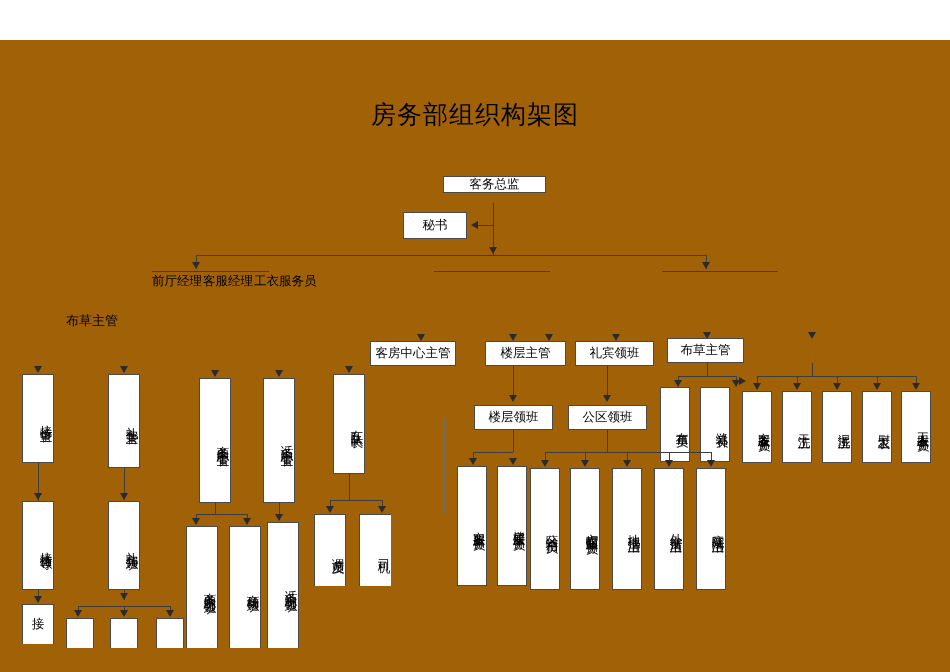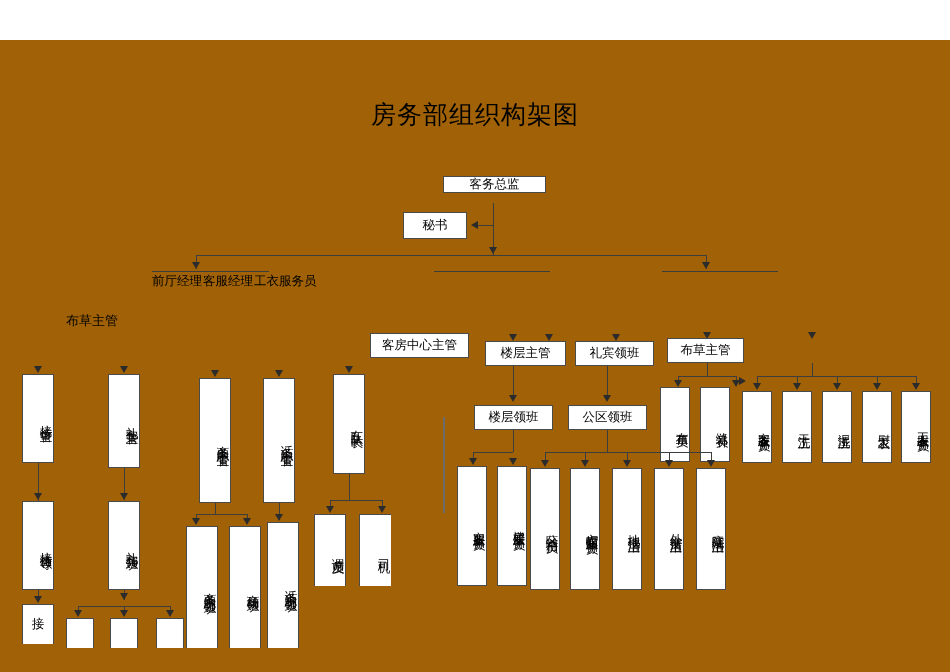--- a/index.html
+++ b/index.html
@@ -198,21 +198,21 @@
   <div class="box h open-bottom" style="left:110px; top:578px; width:28px; height:30px;"></div>
   <div class="box h open-bottom" style="left:156px; top:578px; width:28px; height:30px;"></div>
 
   <div class="arw down" style="left:417px; top:294px;"></div>
   <div class="arw down" style="left:509px; top:294px;"></div>
   <div class="arw down" style="left:545px; top:294px;"></div>
   <div class="arw down" style="left:612px; top:294px;"></div>
   <div class="arw down" style="left:703px; top:292px;"></div>
   <div class="arw down" style="left:808px; top:292px;"></div>
 
-  <div class="box h" style="left:370px; top:293px; width:99px; height:25px;">客房中心主管</div>
+  <div class="box h" style="left:370px; top:301px; width:86px; height:25px;">客房中心主管</div>
   <div class="box h" style="left:485px; top:301px; width:81px; height:25px;">楼层主管</div>
   <div class="box h" style="left:575px; top:301px; width:79px; height:25px;">礼宾领班</div>
   <div class="box h" style="left:667px; top:298px; width:77px; height:25px;">布草主管</div>
 
   <div class="bracket" style="left:443px; top:377px; height:96px;"></div>
 
   <div class="ln v" style="left:513px; top:326px; height:34px;"></div>
   <div class="arw down" style="left:509px; top:355px;"></div>
   <div class="box h" style="left:474px; top:365px; width:79px; height:25px;">楼层领班</div>
 

